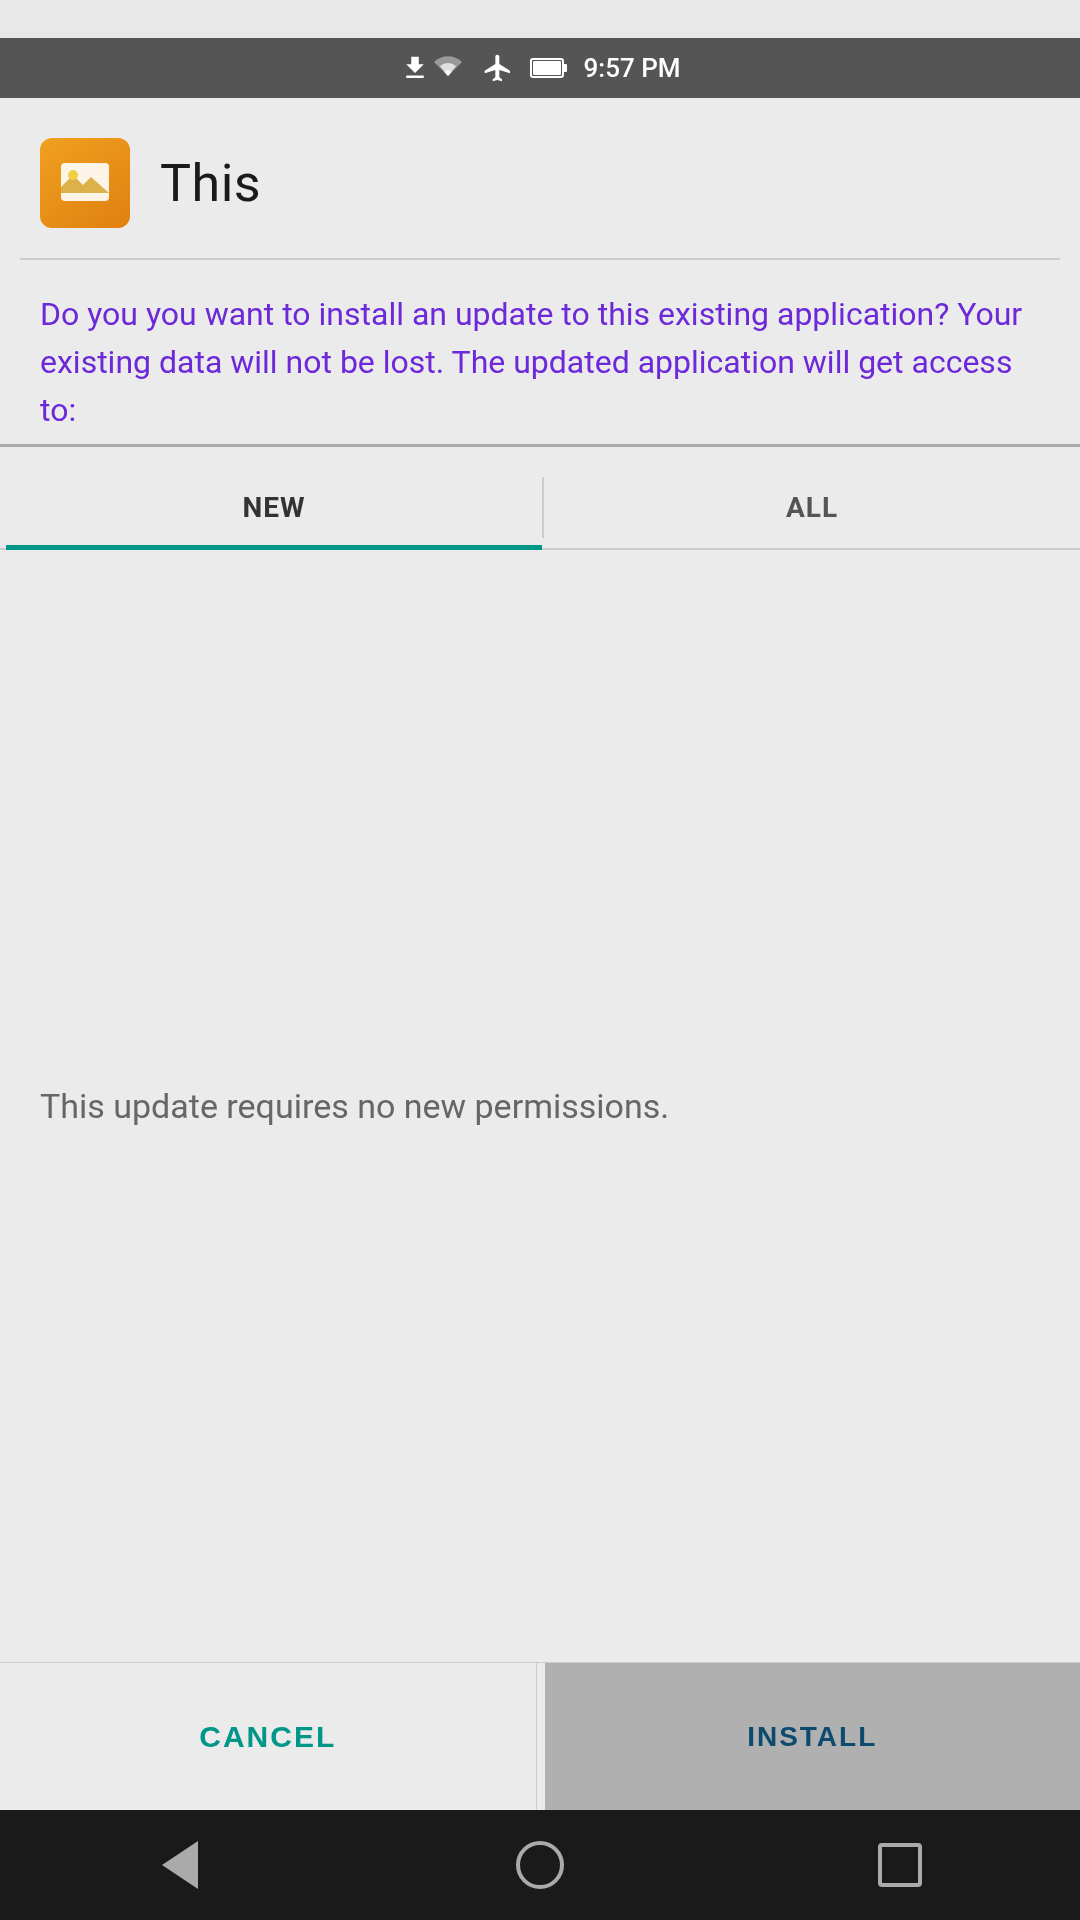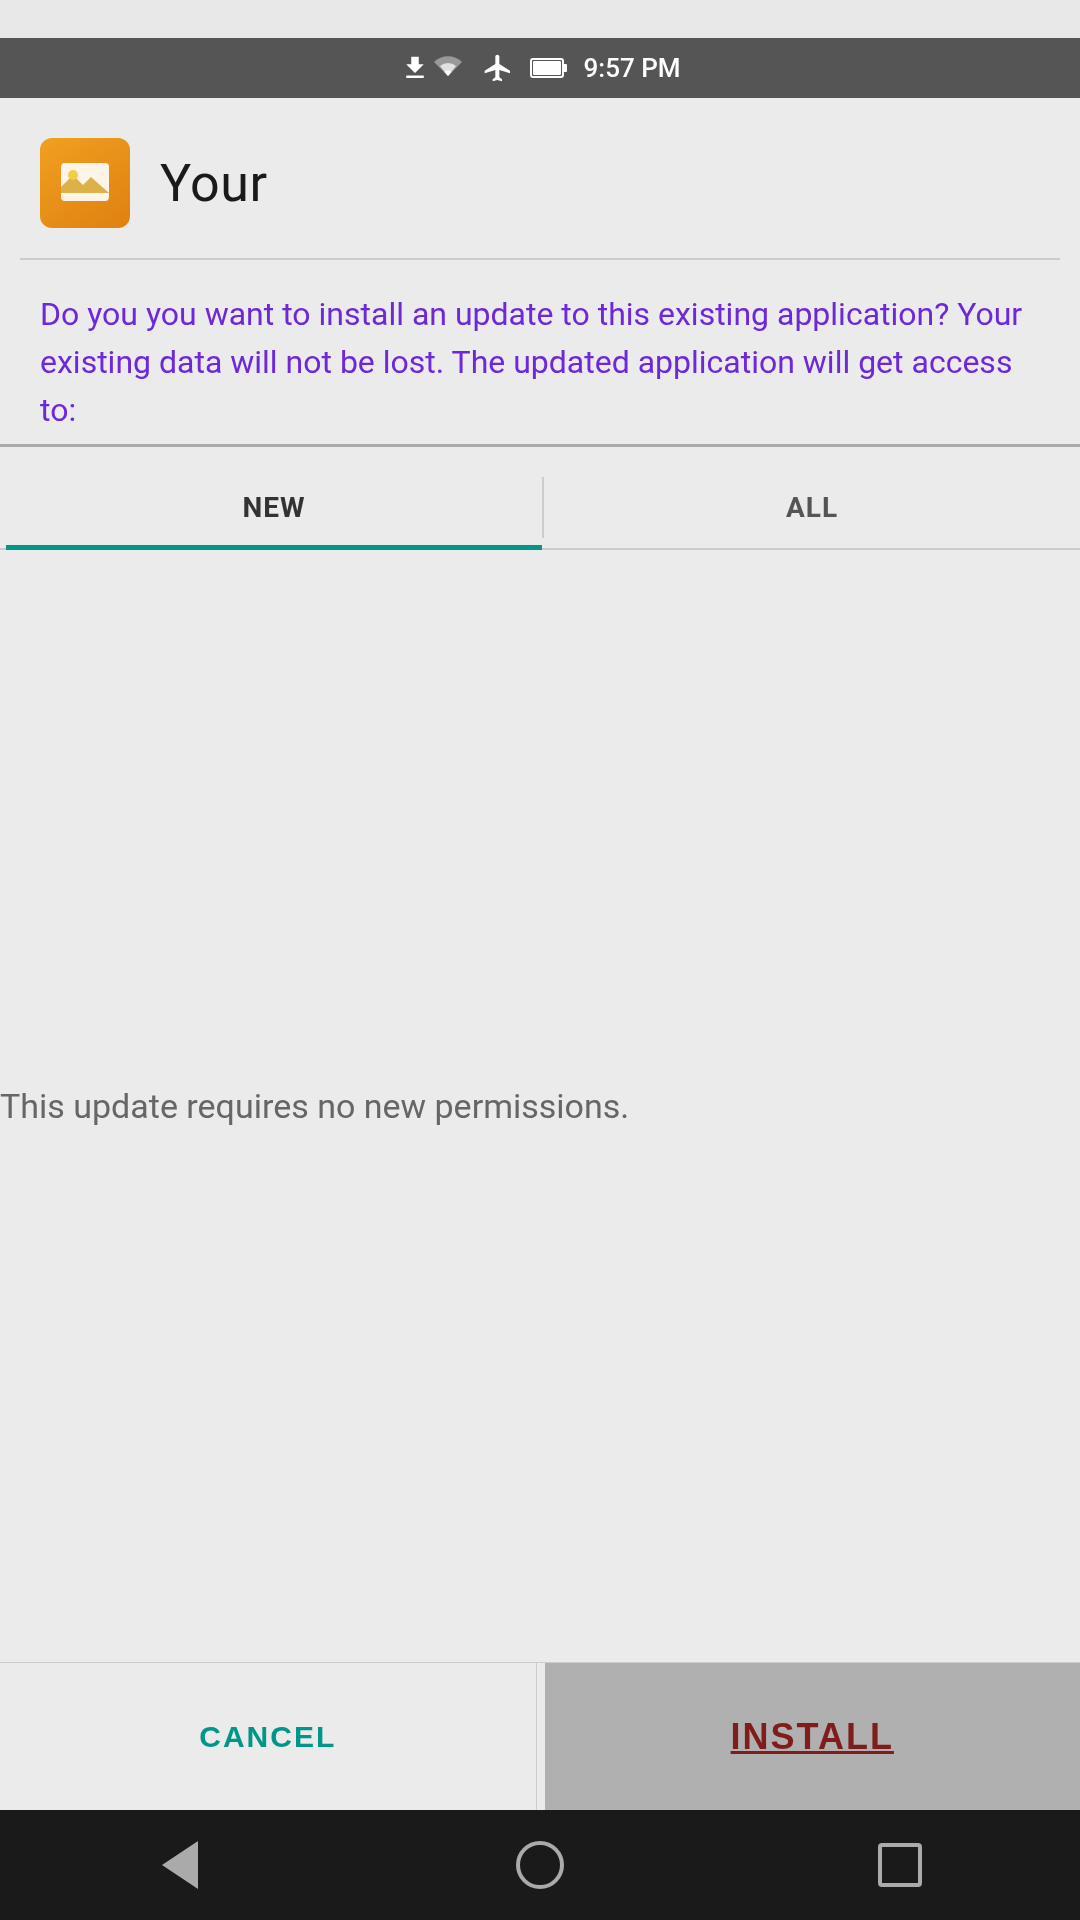--- a/index.html
+++ b/index.html
@@ -154,20 +154,21 @@
     
     .tabs-top-line {
       height: 3px;
       background: #aaaaaa;
       margin: 0;
     }
 
     
     .permissions-area {
       flex: 1;
+      padding: 40px;
       display: flex;
       align-items: center;
       justify-content: center;
     }
 
     .no-permissions-text {
       font-size: 34px;
       color: #666666;
       text-align: left;
       width: 100%;
@@ -198,25 +199,24 @@
     }
 
     .install-button {
       flex: 1;
       display: flex;
       align-items: center;
       justify-content: center;
       background: #b0b0b0;
       border: none;
       cursor: pointer;
-      font-size: 36px;
+      font-size: 28px;
       font-weight: 700;
-      color: #7f1d1d;
+      color: #0c4a6e;
       letter-spacing: 2px;
-      text-decoration: underline;
     }
 
     
     .nav-bar {
       background: #1a1a1a;
       height: 110px;
       display: flex;
       align-items: center;
       justify-content: space-around;
       flex-shrink: 0;
@@ -288,21 +288,21 @@
 <div class="main-content">
 
   <div class="app-header">
     <div class="app-icon">
       <svg viewBox="0 0 56 56" fill="none">
         <rect x="4" y="8" width="48" height="38" rx="4" fill="white" opacity="0.9"></rect>
         <path d="M4 32l12-12 10 10 8-8 18 16H4z" fill="#d4a020" opacity="0.8"></path>
         <circle cx="16" cy="20" r="5" fill="#f0d040"></circle>
       </svg>
     </div>
-    <span class="app-title">Your</span>
+    <span class="app-title">This</span>
   </div>
 
   <div class="header-divider"></div>
 
   <div class="description-text">Do you you want to install an update to this existing application? Your existing data will not be lost. The updated application will get access to:</div>
 
   <div class="tabs-top-line"></div>
 
   <div class="tabs-container">
     <div class="tab active">NEW</div>

